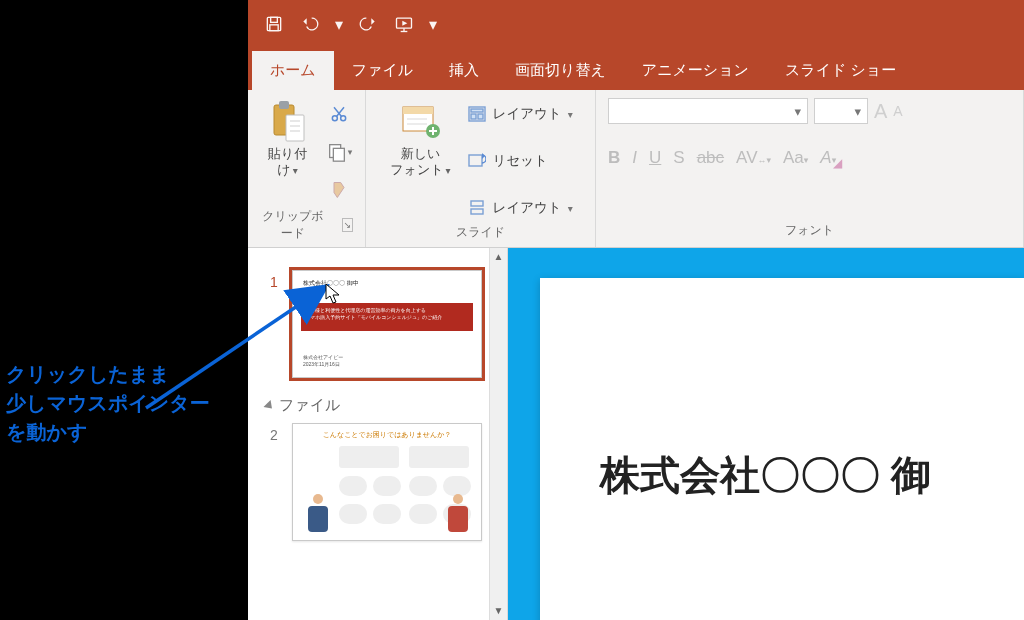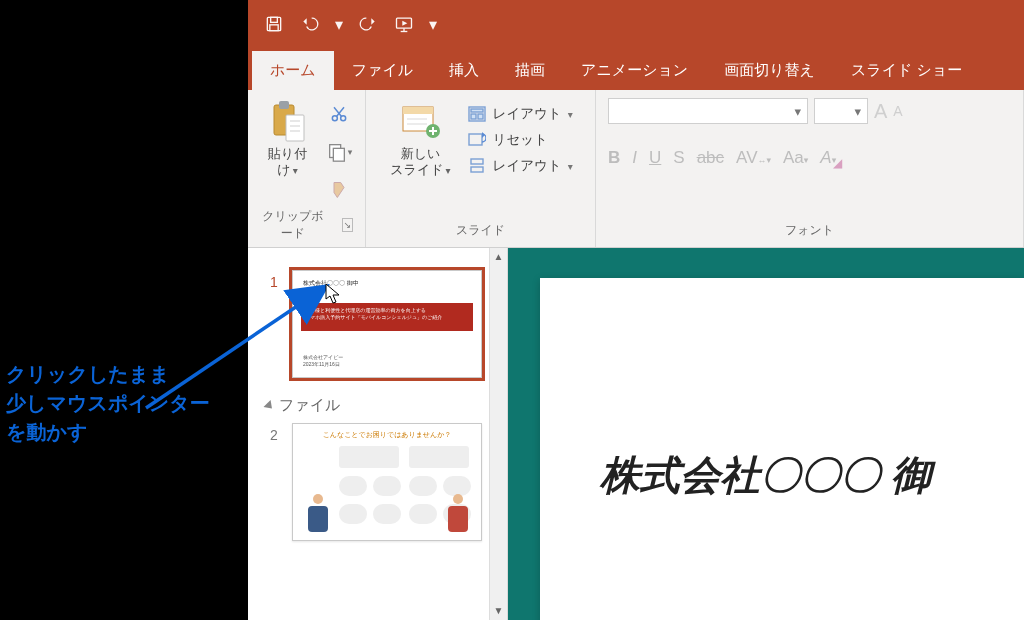--- a/index.html
+++ b/index.html
@@ -66,21 +66,21 @@
   .thumb2 .title{position:absolute; top:6px; left:0; right:0; text-align:center; font-size:7px; color:#cc7a00;}
   .thumb2 .card{position:absolute; width:60px; height:22px; background:#eee; border-radius:3px;}
   .thumb2 .person{position:absolute; bottom:6px; width:26px; height:40px;}
   .thumb2 .person .head{width:10px;height:10px;border-radius:50%;background:#e8b98f;margin:0 auto;}
   .thumb2 .person .body{width:20px;height:26px;margin:2px auto 0;border-radius:4px;}
 
   .scrollbar{ position:absolute; right:0; top:0; width:18px; height:100%; background:#f0f0f0; border-left:1px solid #ddd;}
   .scrollbar .up,.scrollbar .down{height:18px; text-align:center; font-size:10px; color:#666; line-height:18px; cursor:pointer;}
   .scrollbar .track{position:absolute; top:18px; bottom:18px; left:2px; right:2px;}
 
-  .canvas { flex:1; background:#0f766e; position:relative;font-style:italic;}
+  .canvas { flex:1; background:#0ea5e9; position:relative;}
   .slide { position:absolute; left:32px; top:30px; right:0; height:560px; background:#fff; box-shadow:0 2px 8px rgba(0,0,0,.2);}
   .slide .title { position:absolute; left:60px; top:170px; font-size:40px; font-weight:700; color:#222; white-space:nowrap;}
 
   
   .annot { position:absolute; left:6px; top:360px; color:#0a63d6; font-weight:700; font-size:20px; line-height:1.45; z-index:20;}
   .arrow { position:absolute; left:140px; top:278px; width:200px; height:140px; z-index:19; pointer-events:none;}
 
   .cursor { position:absolute; left:325px; top:283px; z-index:21; pointer-events:none;}
 </style>
 </head>
@@ -119,23 +119,22 @@
           <line x1="8" y1="21" x2="16" y2="21"></line>
         </svg>
     </div>
     <div class="ico" style="width:14px">▾</div>
   </div>
 
   <div class="tabs">
     <div class="tab active">ホーム</div>
     <div class="tab">ファイル</div>
     <div class="tab">挿入</div>
-    <div class="tab">描画</div>
+    <div class="tab">画面切り替え</div>
     <div class="tab">アニメーション</div>
-    <div class="tab">画面切り替え</div>
     <div class="tab">スライド ショー</div>
   </div>
 
   <div class="ribbon">
 
     <div class="group" style="width:118px">
       <div class="group-body">
         <div class="bigbtn">
           <div class="ic">
             <svg width="40" height="44" viewBox="0 0 40 44">
@@ -186,23 +185,23 @@
                 <rect x="4" y="6" width="30" height="24" fill="#fff" stroke="#cc8a3a"></rect>
                 <rect x="4" y="6" width="30" height="7" fill="#f3d9a8"></rect>
                 <line x1="8" y1="18" x2="28" y2="18" stroke="#d9d9d9"></line>
                 <line x1="8" y1="23" x2="28" y2="23" stroke="#d9d9d9"></line>
                 <circle cx="34" cy="30" r="7" fill="#6fb36f"></circle>
                 <line x1="34" y1="26" x2="34" y2="34" stroke="#fff" stroke-width="2"></line>
                 <line x1="30" y1="30" x2="38" y2="30" stroke="#fff" stroke-width="2"></line>
               </svg>
           </div>
           <div class="lbl"><span style="white-space:pre">新しい
-スライド</span><span class="drop"></span></div>
-        </div>
-        <div class="col" style="gap:2px;padding-top:4px">
+フォント</span><span class="drop"></span></div>
+        </div>
+        <div class="col" style="gap:23px;padding-top:4px">
           <div class="rowbtn">
               <span class="ic">
                 <svg width="18" height="16" viewBox="0 0 18 16" fill="none" stroke="#7aa0d4" stroke-width="1.4">
                   <rect x="1" y="1" width="16" height="14"></rect>
                   <rect x="3" y="3" width="12" height="3" fill="#cfe0f4"></rect>
                   <rect x="3" y="8" width="5" height="5" fill="#cfe0f4"></rect>
                   <rect x="10" y="8" width="5" height="5" fill="#cfe0f4"></rect>
                 </svg>
               </span>
               <span>レイアウト</span> 

